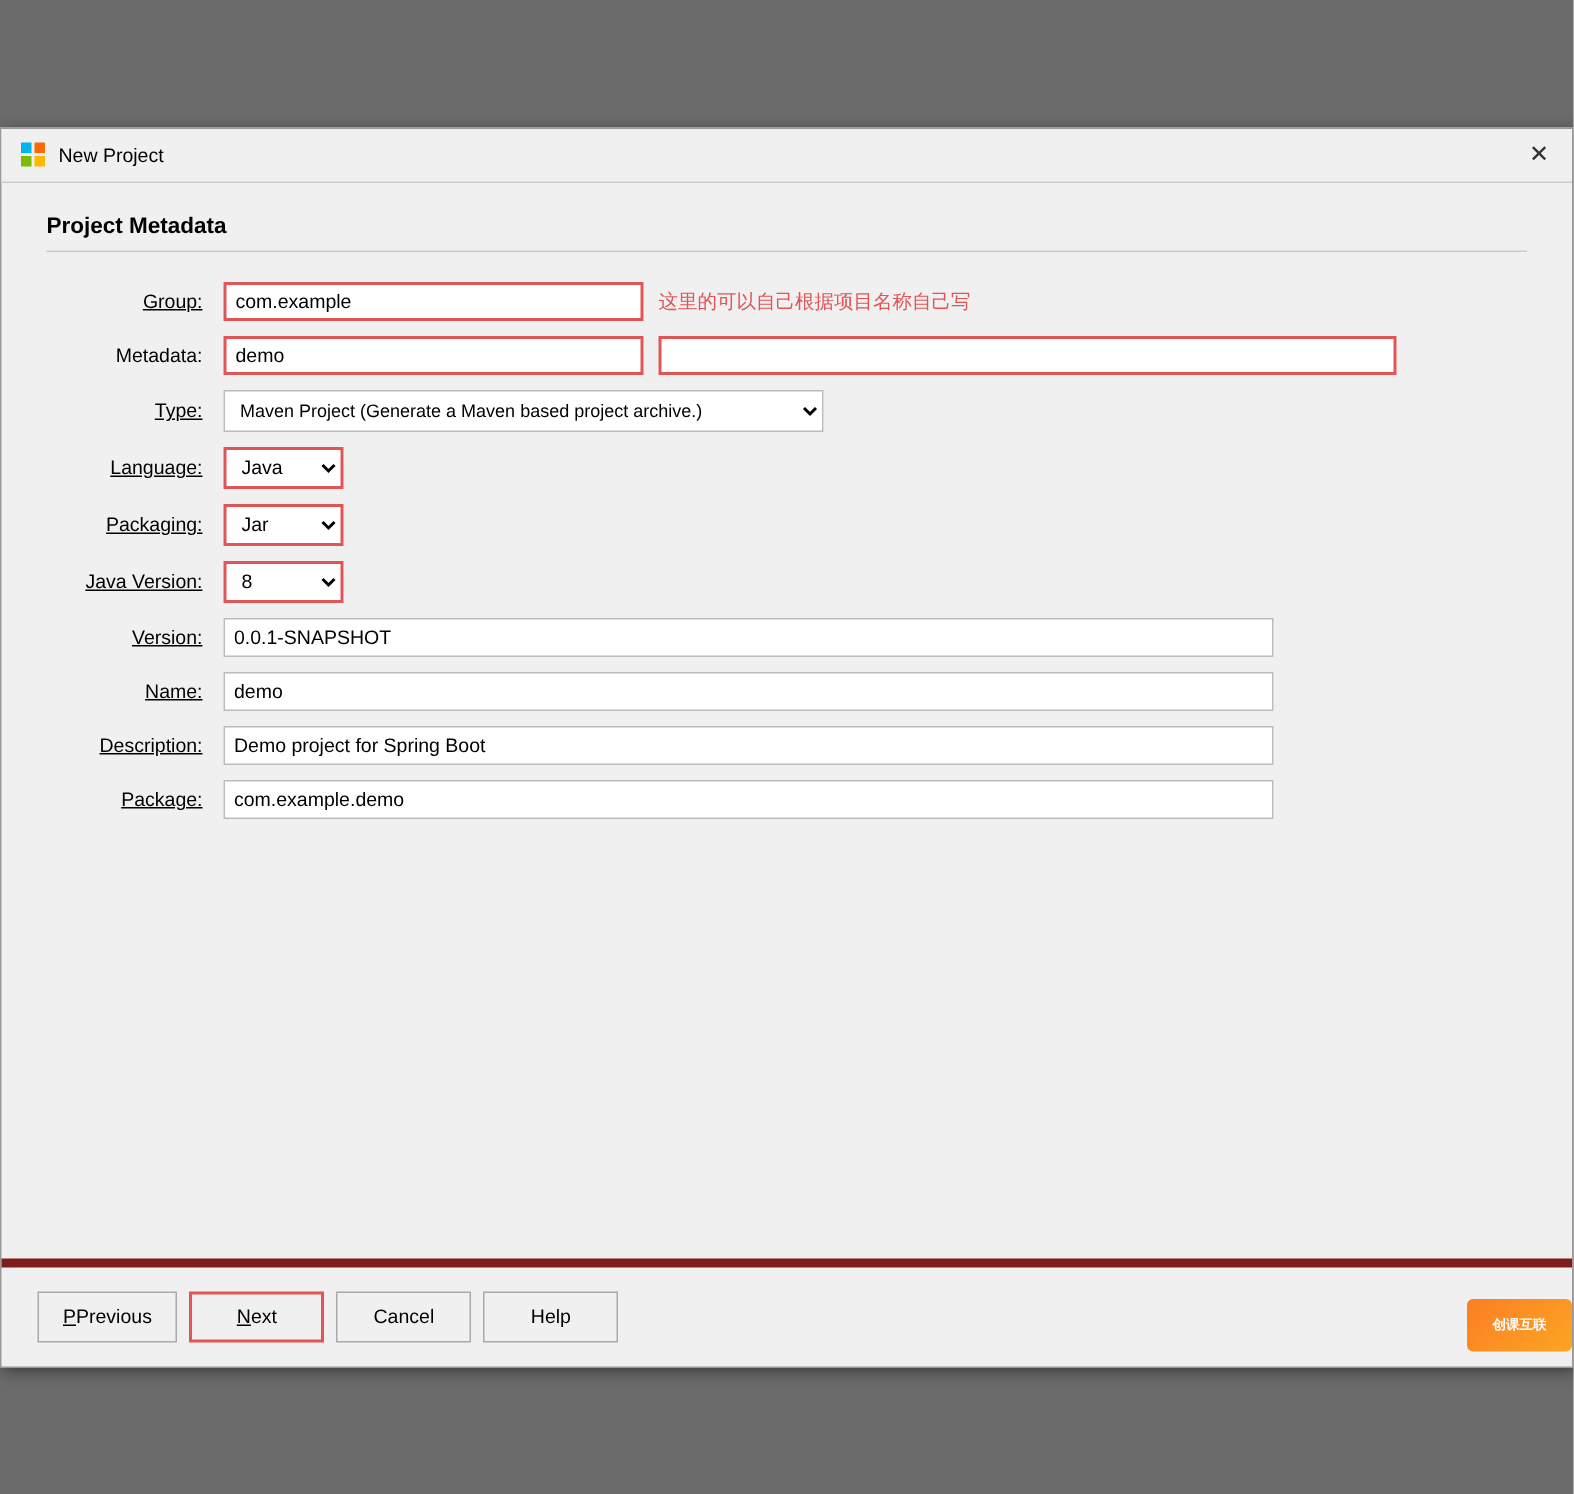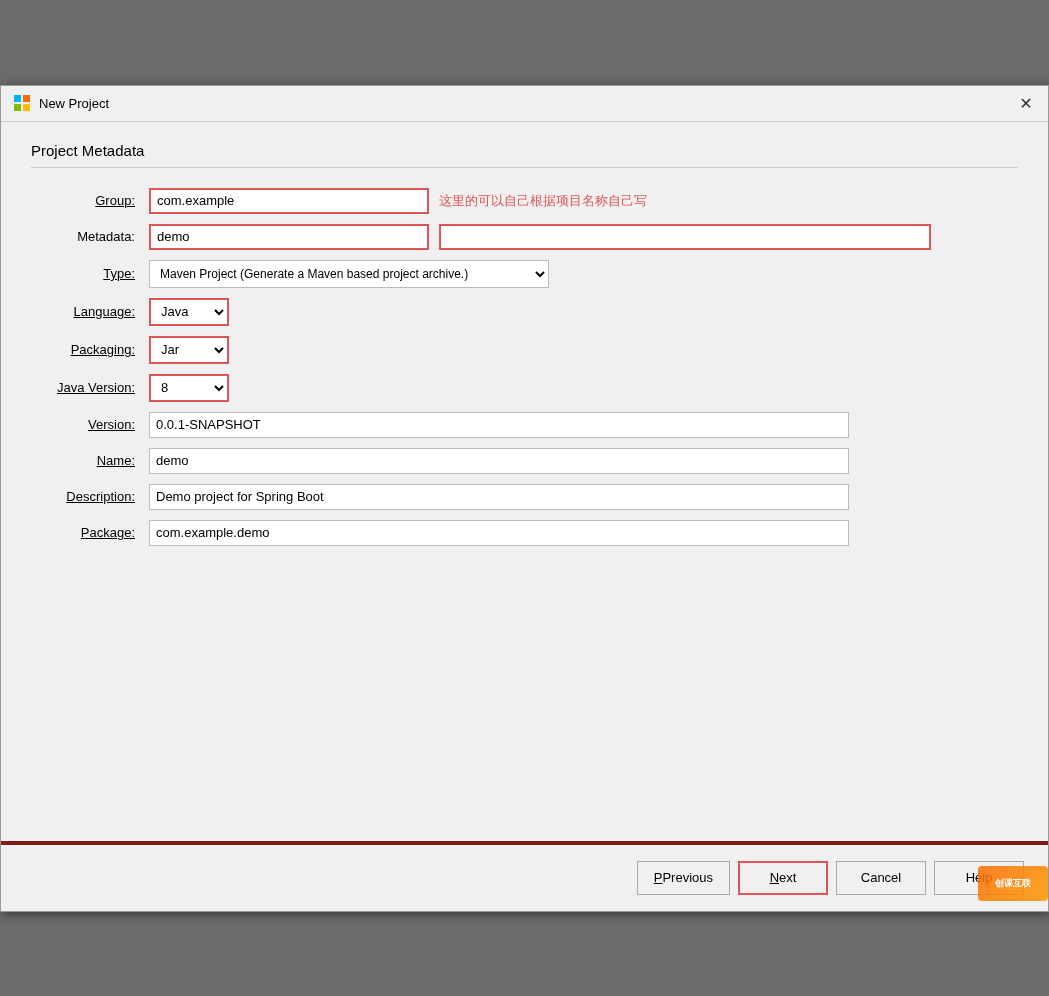--- a/index.html
+++ b/index.html
@@ -77,21 +77,21 @@
 
     .dialog-content {
       flex: 1;
       padding: 20px 30px;
       display: flex;
       flex-direction: column;
     }
 
     .section-title {
       font-size: 15px;
-      font-weight: normal;
+      font-weight: bold;
       color: #000;
       margin-bottom: 20px;
       border-bottom: 1px solid #ccc;
       padding-bottom: 8px;
     }
 
     .form-grid {
       display: grid;
       grid-template-columns: 110px 1fr;
       gap: 10px 8px;
@@ -176,24 +176,23 @@
     .desc-input { width: 100%; max-width: 700px; }
     .pkg-input { width: 100%; max-width: 700px; }
 
     .spacer {
       flex: 1;
     }
 
     .dialog-footer {
       padding: 16px 24px;
       display: flex;
-      justify-content: flex-end;
       align-items: center;
       gap: 8px;
-      border-top: 4px solid #7f1d1d;
+      border-top: 6px solid #7f1d1d;
     }
 
     .footer-btn {
       height: 34px;
       min-width: 90px;
       padding: 4px 16px;
       font-size: 13px;
       border: 1px solid #aaa;
       background: #f0f0f0;
       cursor: pointer;

